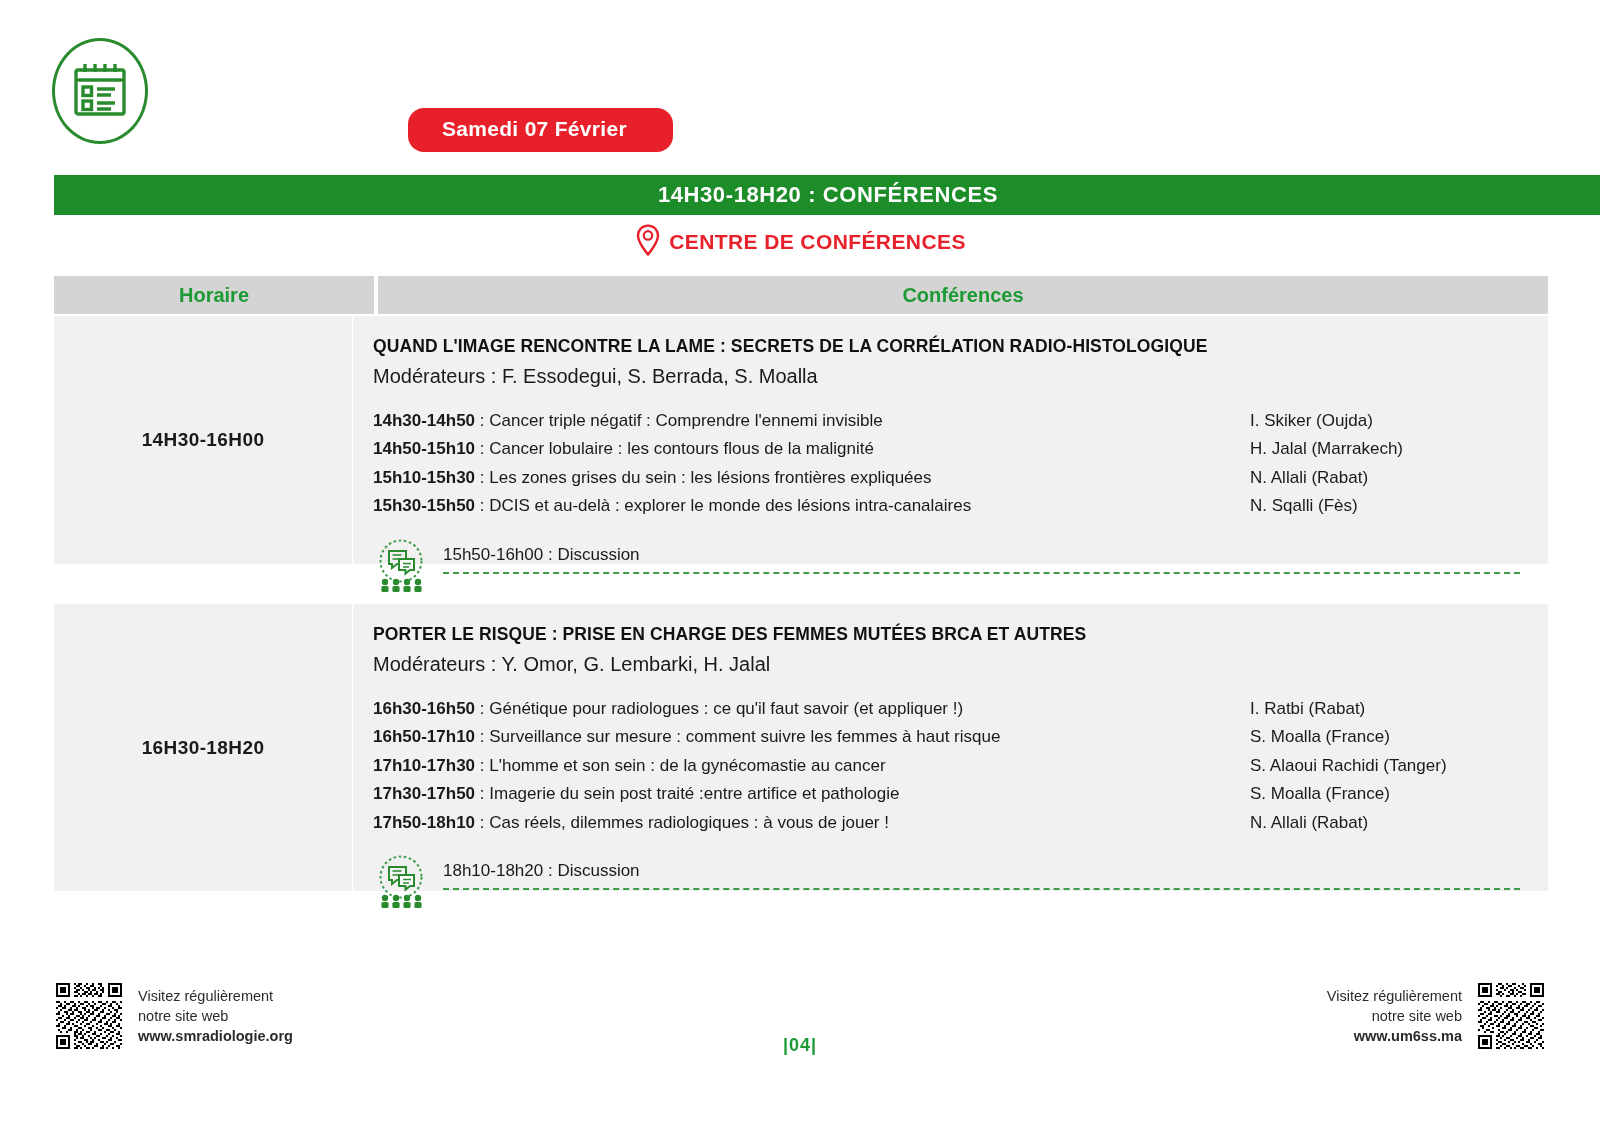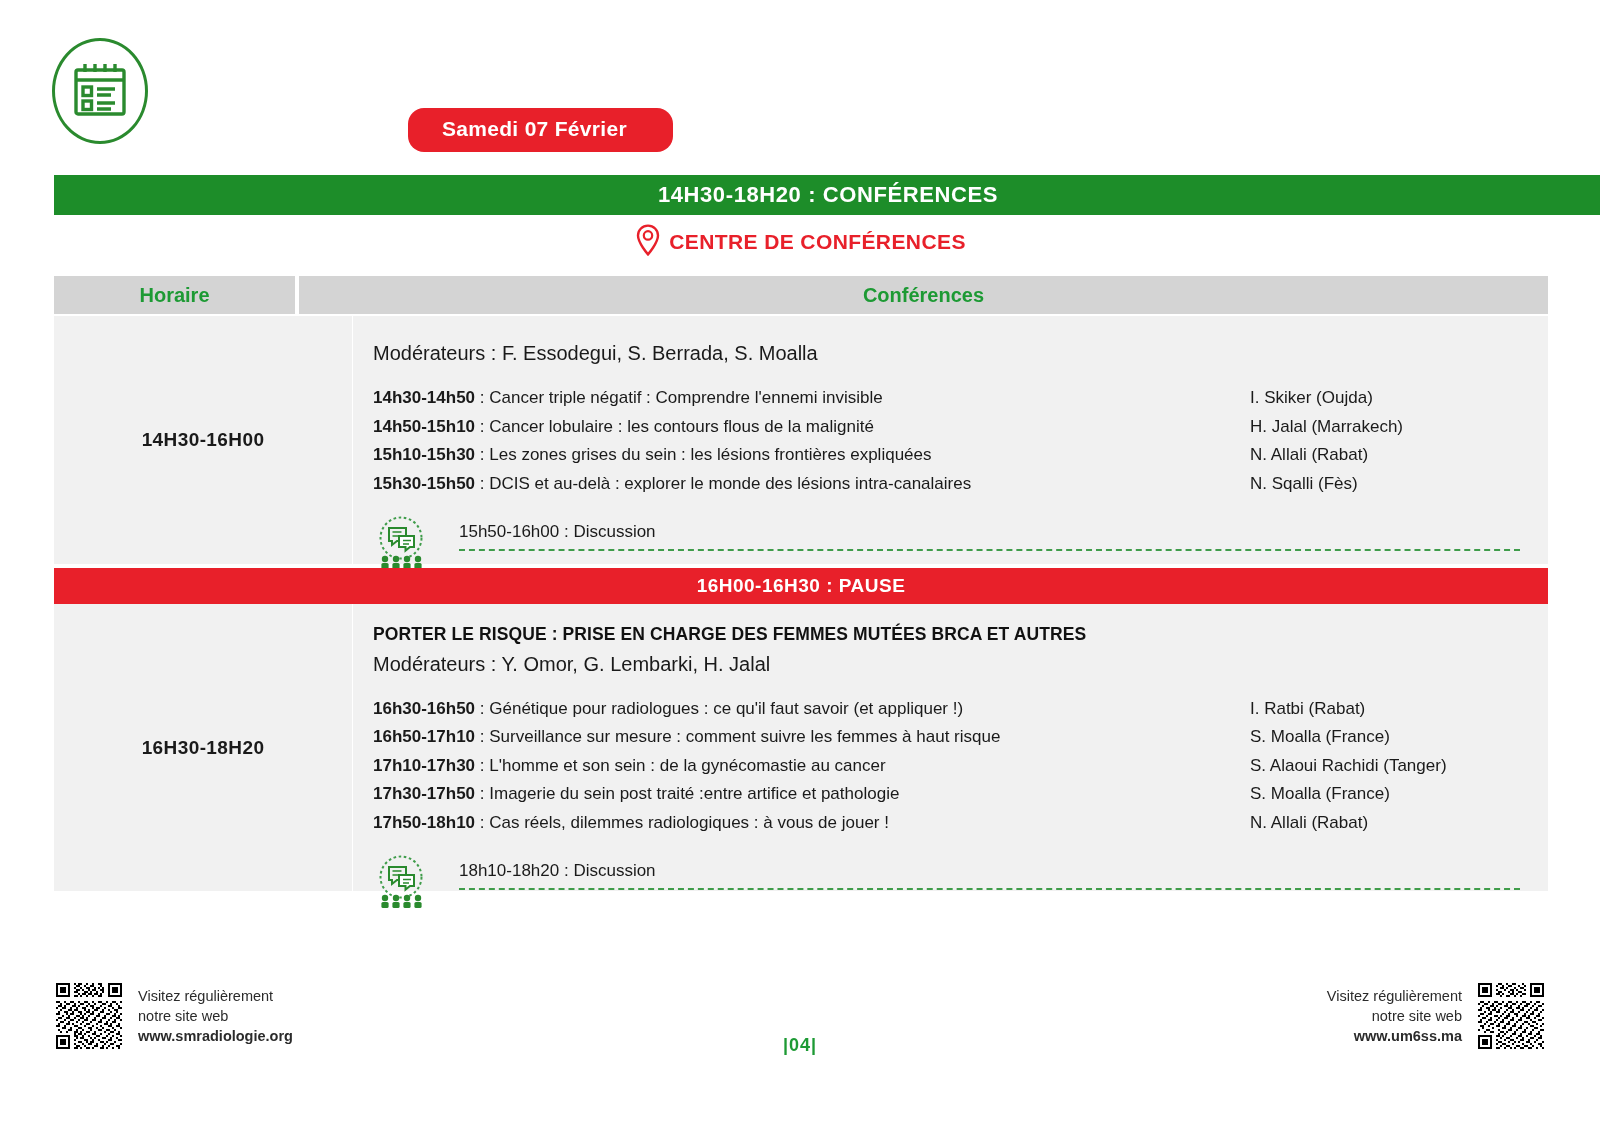--- a/index.html
+++ b/index.html
@@ -107,21 +107,21 @@
   
   .tbl-head {
     position: absolute;
     left: 54px;
     top: 276px;
     width: 1494px;
     height: 38px;
     display: flex;
   }
   .th-horaire {
-    width: 241px;
+    width: 320px;
     background: #d4d4d4;
     display: flex;
     align-items: center;
     justify-content: center;
     color: #1d9a34;
     font-size: 20px;
     font-weight: bold;
   }
   .th-gap { width: 4px; background: #ffffff; }
   .th-conf {
@@ -192,21 +192,21 @@
   .talk-speaker {
     width: 270px;
     flex: 0 0 270px;
     text-align: left;
   }
 
   .discussion {
     display: flex;
     align-items: flex-start;
     margin-top: 16px;
-    gap: 30px;
+    gap: 14px;
   }
   .disc-icon { flex: 0 0 56px; width: 56px; }
   .disc-body { flex: 1; padding-top: 8px; }
   .disc-text {
     font-size: 17px;
     color: #1a1a1a;
     padding-bottom: 7px;
   }
   .disc-rule {
     border-bottom: 2px dashed #3f9c4a;
@@ -305,20 +305,21 @@
   <div class="tbl-head">
     <div class="th-horaire">Horaire</div>
     <div class="th-gap"></div>
     <div class="th-conf">Conférences</div>
   </div>
 
   <div class="session" id="session-1">
     <div class="time-cell">14H30-16H00</div>
     <div class="cell-divider"></div>
     <div class="body-cell">
+      <div class="sess-title">QUAND L'IMAGE RENCONTRE LA LAME : SECRETS DE LA CORRÉLATION RADIO-HISTOLOGIQUE</div>
       <div class="sess-mods">Modérateurs : F. Essodegui, S. Berrada, S. Moalla</div>
       <div class="talks">
         <div class="talk">
           <div class="talk-desc"><b>14h30-14h50</b><span> : </span><span>Cancer triple négatif : Comprendre l'ennemi invisible</span></div>
           <div class="talk-speaker">I. Skiker (Oujda)</div>
         </div>
         <div class="talk">
           <div class="talk-desc"><b>14h50-15h10</b><span>  : </span><span>Cancer lobulaire : les contours flous de la malignité</span></div>
           <div class="talk-speaker">H. Jalal (Marrakech)</div>
         </div>
@@ -356,21 +357,20 @@
           </svg>
         </div>
         <div class="disc-body">
           <div class="disc-text">15h50-16h00 : Discussion</div>
           <div class="disc-rule"></div>
         </div>
       </div>
     </div>
   </div>
 
-  <div class="pause-bar">16H00-16H30 : PAUSE</div>
 
   <div class="session" id="session-2">
     <div class="time-cell">16H30-18H20</div>
     <div class="cell-divider"></div>
     <div class="body-cell">
       <div class="sess-title">PORTER LE RISQUE : PRISE EN CHARGE DES FEMMES MUTÉES BRCA ET AUTRES</div>
       <div class="sess-mods">Modérateurs : Y. Omor, G. Lembarki, H. Jalal</div>
       <div class="talks">
         <div class="talk">
           <div class="talk-desc"><b>16h30-16h50</b><span> : </span><span>Génétique pour radiologues : ce qu'il faut savoir (et appliquer !)</span></div>

